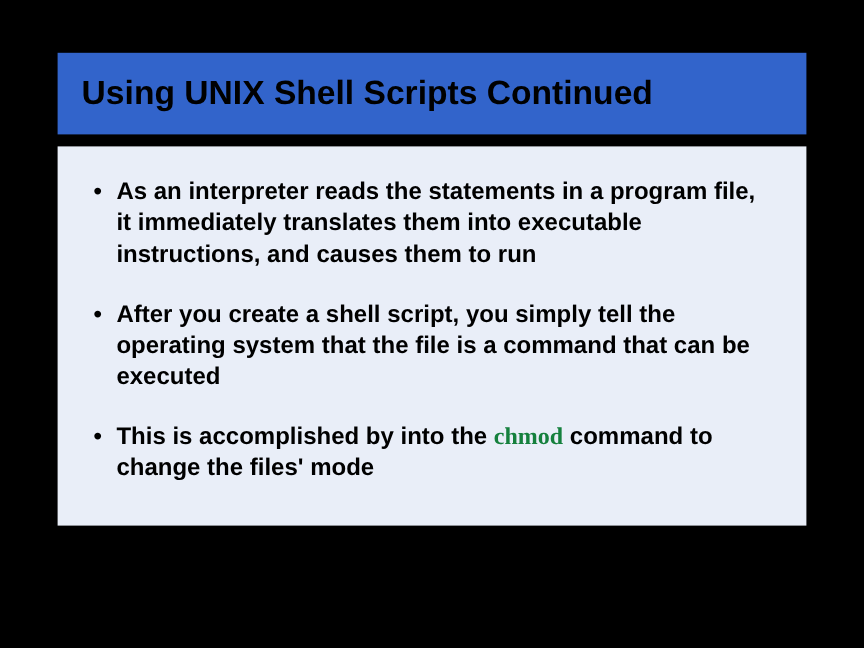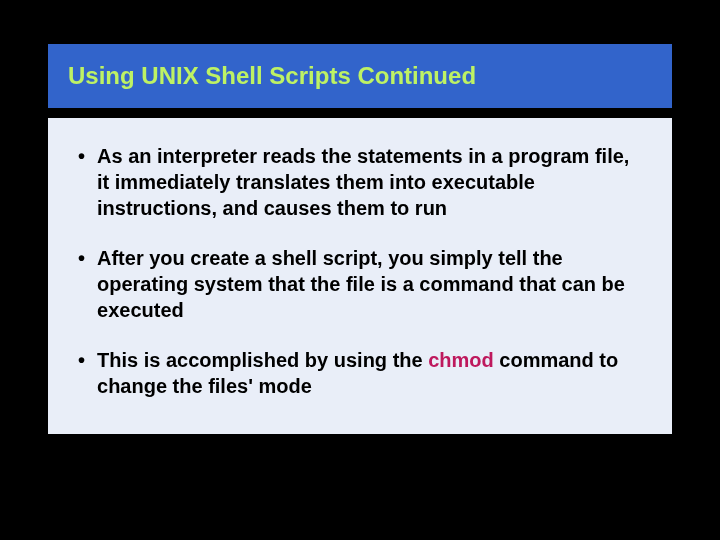--- a/index.html
+++ b/index.html
@@ -15,22 +15,22 @@
     width: 720px;
     height: 540px;
     position: relative;
   }
   .title-bar {
     background: #3264cb;
     margin: 44px 48px 0 48px;
     padding: 18px 20px;
   }
   .title-text {
-    color: #bef264;
-    font-size: 24px;
+    color: #000000;
+    font-size: 28px;
     font-weight: bold;
   }
   .body-panel {
     background: #e9eef8;
     margin: 10px 48px 0 48px;
     padding: 25px 30px 35px 30px;
   }
   .bullet-line {
     display: flex;
     align-items: flex-start;
@@ -42,21 +42,22 @@
   }
   .bullet-line:last-child { margin-bottom: 0; }
   .dot {
     flex: 0 0 auto;
     margin-right: 12px;
   }
   .text {
     flex: 1 1 auto;
   }
   .chmod {
-    color: #be185d;
+    color: #15803d;
+    font-family: Liberation Serif, serif;
   }
 </style>
 </head>
 <body>
 
 <div class="slide">
   <div class="title-bar">
     <span class="title-text">Using UNIX Shell Scripts Continued</span>
   </div>
   <div class="body-panel">
@@ -67,18 +68,18 @@
     </div>
 
     <div class="bullet-line">
       <span class="dot">•</span>
       <span class="text">After you create a shell script, you simply tell the operating system that the file is a command that can be executed</span>
     </div>
 
     <div class="bullet-line">
       <span class="dot">•</span>
       <span class="text">
-        <span>This is accomplished by using the </span><span class="chmod">chmod</span><span> command to change the files' mode</span>
+        <span>This is accomplished by into the </span><span class="chmod">chmod</span><span> command to change the files' mode</span>
       </span>
     </div>
 
   </div>
 </div>
 
 </body></html>

